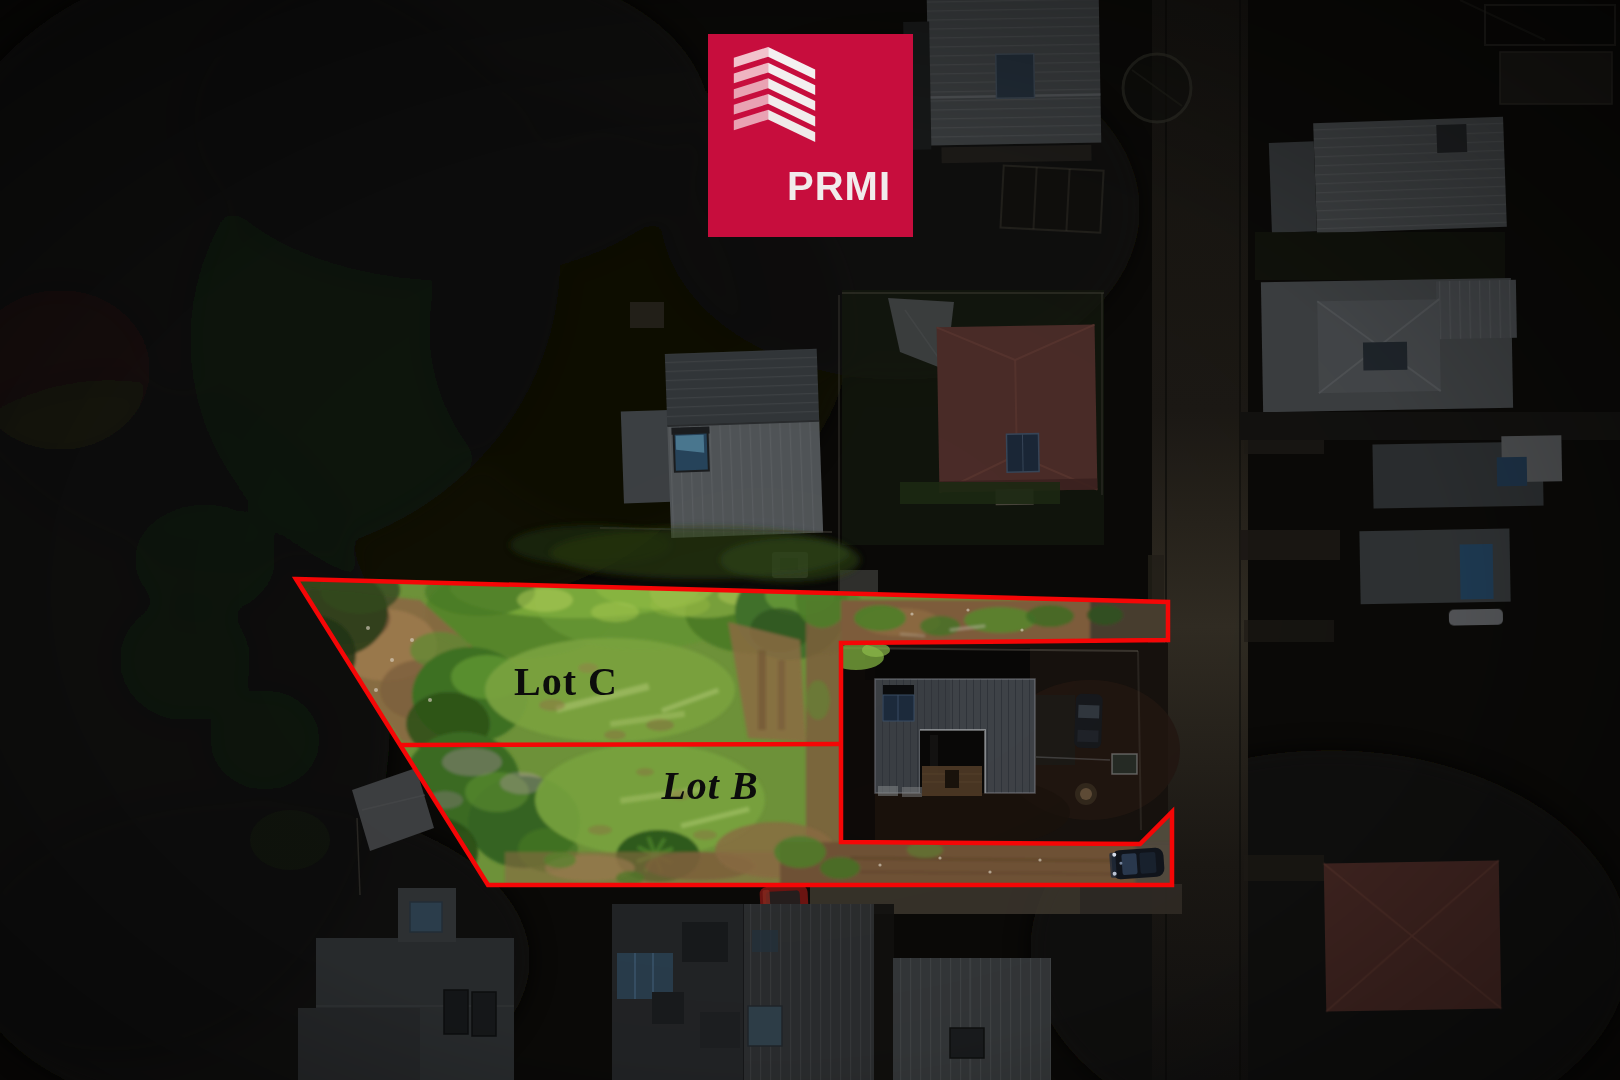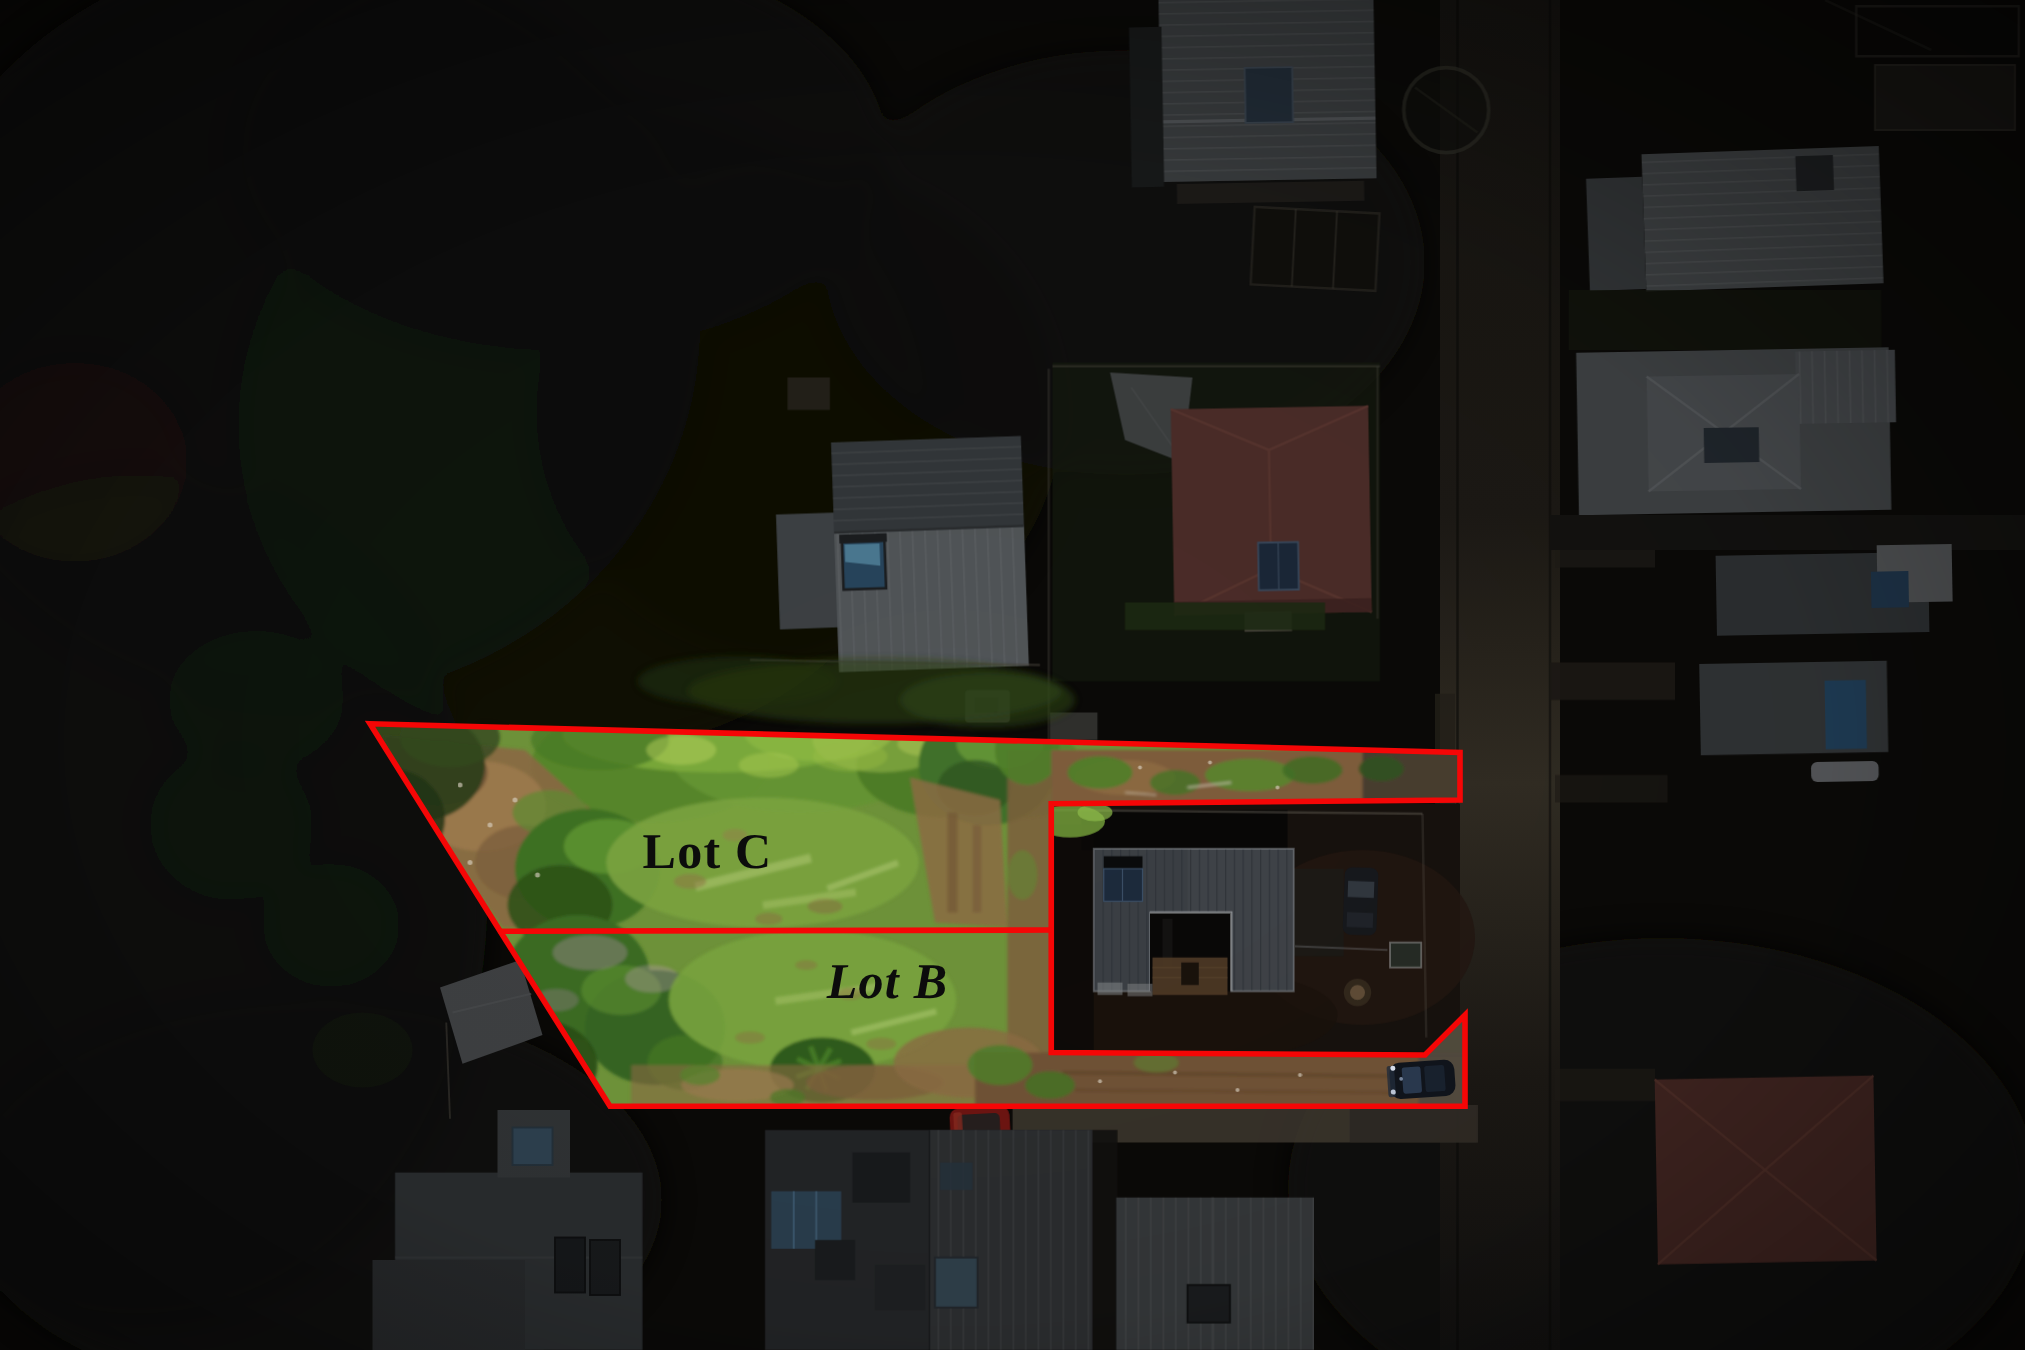--- a/index.html
+++ b/index.html
@@ -427,14 +427,31 @@
 </svg>
 
 <svg width="1620" height="1080" viewBox="0 0 1620 1080" style="z-index:20">
   <polygon id="lot-outline" points="296,579 1168,602 1168,640 841,643 841,842 1140,844 1172,812 1172,885 488,885" fill="none" stroke="#f50606" stroke-width="4.5" stroke-linejoin="miter"></polygon>
   <line id="lot-divider" x1="399" y1="745" x2="841" y2="744" stroke="#f50606" stroke-width="4.5"></line>
 </svg>
 
 <div class="lot-label" id="label-0" style="left: 566px; top: 681px; color: rgb(12, 12, 12);">Lot C</div>
 <div class="lot-label" id="label-1" style="left: 710px; top: 785px; color: rgb(12, 12, 12); font-style: italic;">Lot B</div>
 
-
+<div class="logo">
+  <svg class="icon" viewBox="0 0 83 100">
+    <g id="logo-slabs">
+          <path d="M0,11 L35,0 L35,10 L0,21 Z" fill="#f2c2cc"></path>
+          <path d="M35,0 L83,23 L83,33 L35,10 Z" fill="#f4f0f0"></path>
+          <path d="M0,27 L35,16 L35,26 L0,37 Z" fill="#efb4c1"></path>
+          <path d="M35,16 L83,39 L83,49 L35,26 Z" fill="#f3efef"></path>
+          <path d="M0,43 L35,32 L35,42 L0,53 Z" fill="#e9a2b3"></path>
+          <path d="M35,32 L83,55 L83,65 L35,42 Z" fill="#f2eeee"></path>
+          <path d="M0,59 L35,48 L35,58 L0,69 Z" fill="#e9a2b3"></path>
+          <path d="M35,48 L83,71 L83,81 L35,58 Z" fill="#f1edec"></path>
+          <path d="M0,75 L35,64 L35,74 L0,85 Z" fill="#e9a2b3"></path>
+          <path d="M35,64 L83,87 L83,97 L35,74 Z" fill="#efeae9"></path>
+        </g>
+  </svg>
+  <div class="wordmark">PRMI</div>
 </div>
 
+</div>
+
 </body></html>

